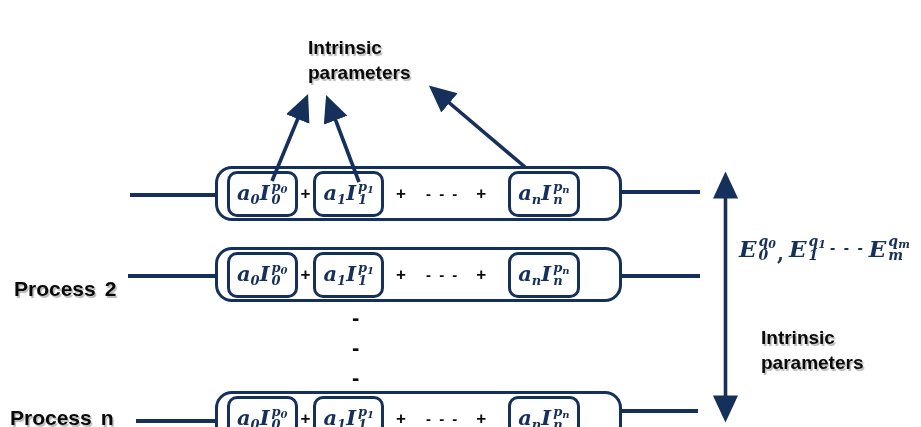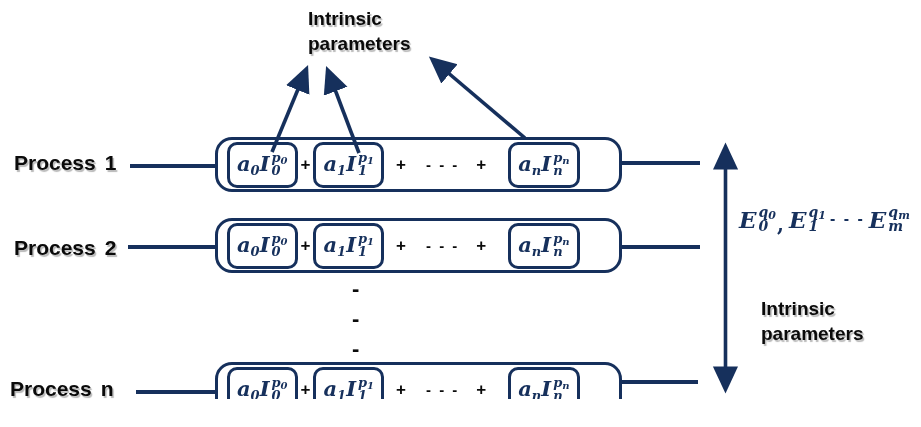--- a/index.html
+++ b/index.html
@@ -1,34 +1,34 @@
 <!DOCTYPE html>
 <html><head>
 <meta charset="utf-8">
 <style>
   html,body { margin:0; padding:0; background:#fff; }
   .canvas {
     position:relative; width:921px; height:399px; background:#ffffff;
-    font-family:"Liberation Sans", sans-serif; overflow:hidden;
+    font-family:"Liberation Sans", sans-serif; overflow:hidden;margin-top:29px;
   }
   
   .heading {
     position:absolute; color:#0a0a0a; font-weight:bold; font-size:19px;
     line-height:1.32; text-shadow:1.5px 1.5px 1px #b9b9b9;
   }
   #intrinsic-heading { left:308px; top:6px; }
   #extrinsic-heading { left:761px; top:296px; }
   
   .proc-label {
     position:absolute; color:#0a0a0a; font-weight:bold; font-size:21px;
     text-shadow:1.5px 1.5px 1px #b9b9b9; white-space:nowrap;
   }
   .proc-label .pidx { margin-left:9px; }
   #label-1 { left:14px; top:151px; }
-  #label-2 { left:14px; top:236px; }
+  #label-2 { left:14px; top:248px; }
   #label-3 { left:10px; top:377px; }
   
   .hline { position:absolute; height:4px; background:#16305C; }
   #conn-1 { left:130px; top:164px; width:86px; }
   #conn-2 { left:128px; top:245px; width:88px; }
   #conn-3 { left:136px; top:390px; width:80px; }
   #rline-1 { left:612px; top:161px; width:88px; }
   #rline-2 { left:612px; top:245px; width:88px; }
   #rline-3 { left:612px; top:380px; width:86px; }
   
@@ -81,21 +81,20 @@
   <div class="heading" id="intrinsic-heading">
     <div>Intrinsic</div>
     <div>parameters</div>
   </div>
 
   <div class="heading" id="extrinsic-heading">
     <div>Intrinsic</div>
     <div>parameters</div>
   </div>
 
-  <div class="proc-label" id="label-1"><span>Process</span><span class="pidx">1</span></div>
   <div class="proc-label" id="label-2"><span>Process</span><span class="pidx">2</span></div>
   <div class="proc-label" id="label-3"><span>Process</span><span class="pidx">n</span></div>
 
   <div class="hline" id="conn-1"></div>
   <div class="hline" id="conn-2"></div>
   <div class="hline" id="conn-3"></div>
   <div class="hline" id="rline-1"></div>
   <div class="hline" id="rline-2"></div>
   <div class="hline" id="rline-3"></div>
 

